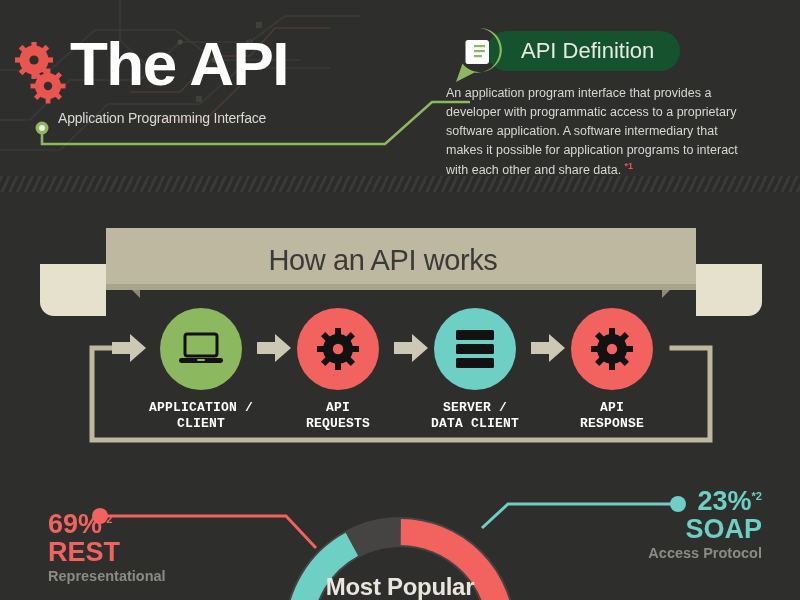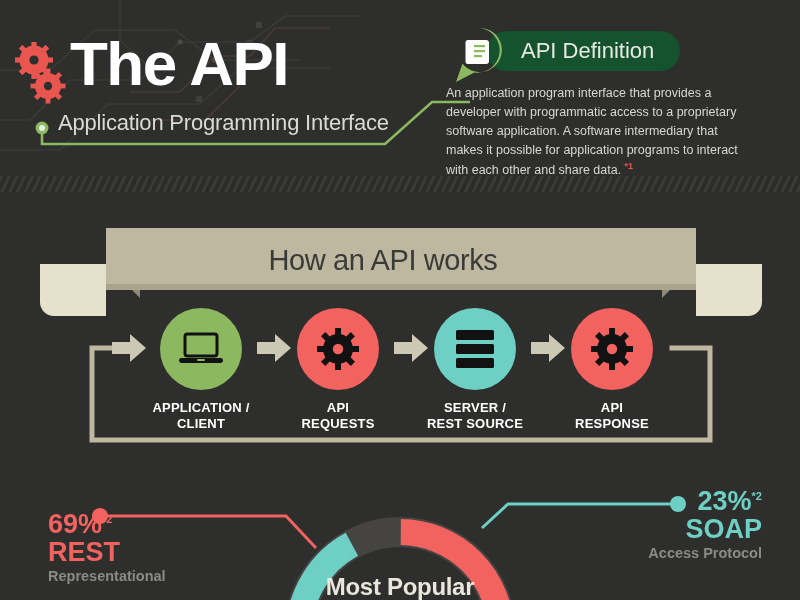--- a/index.html
+++ b/index.html
@@ -17,21 +17,21 @@
   
   .hdr-gears { position:absolute; left:14px; top:42px; width:56px; height:62px; }
 
   .title {
     position:absolute; left:70px; top:33px;
     font-size:62px; font-weight:bold; color:#ffffff;
     letter-spacing:-1.5px; line-height:1;
   }
   .subtitle {
     position:absolute; left:58px; top:110px;
-    font-size:22px; color:#d9dad4; letter-spacing:-0.2px;
+    font-size:14px; color:#d9dad4; letter-spacing:-0.2px;
   }
   .green-line { position:absolute; left:0; top:100px; width:470px; height:70px; }
 
   
   .def-pill {
     position:absolute; left:487px; top:31px;
     height:40px; padding:0 26px 0 34px;
     background:#14532d; border-radius:20px;
     display:flex; align-items:center;
   }
@@ -62,21 +62,21 @@
   
   .flow { position:absolute; left:0; top:300px; width:800px; height:160px; }
   .node { position:absolute; width:82px; height:82px; border-radius:50%; }
   .node.green { background:#8cb860; }
   .node.red   { background:#f2625f; }
   .node.teal  { background:#6ecfc4; }
   .node-icon { position:absolute; inset:0; display:flex; align-items:center; justify-content:center; }
   .node-label {
     position:absolute; width:170px; text-align:center;
     font-size:13px; font-weight:bold; color:#ffffff;
-    line-height:1.25; letter-spacing:0.2px;
+    line-height:1.25; letter-spacing:0.2px;font-family:Liberation Mono, monospace;
   }
 
   
   .stat-left  { position:absolute; left:48px; top:511px; text-align:left; }
   .stat-right { position:absolute; right:38px; top:488px; text-align:right;margin-left:12px; }
   .stat-pct { font-size:27px; font-weight:bold; line-height:1; }
   .stat-pct .sup2 { font-size:11px; vertical-align:super; }
   .stat-name { font-size:27px; font-weight:bold; line-height:1.05; }
   .stat-desc { font-size:14.5px; font-weight:bold; color:#8a8b85; line-height:1.2; margin-top:2px; }
   .c-red  { color:#f2625f; }
@@ -252,21 +252,21 @@
     <div class="node-icon">
       <svg width="38" height="40" viewBox="0 0 38 40">
         <rect x="0" y="1" width="38" height="10" rx="1.5" fill="#121212"></rect>
         <rect x="0" y="15" width="38" height="10" rx="1.5" fill="#121212"></rect>
         <rect x="0" y="29" width="38" height="10" rx="1.5" fill="#121212"></rect>
       </svg>
     </div>
   </div>
   <div class="node-label" style="left:390px; top:400px;">
     <span>SERVER /</span><br>
-    <span>REST SOURCE</span>
+    <span>DATA CLIENT</span>
   </div>
 
   <div class="node red" style="left:571px; top:308px;">
     <div class="node-icon">
       <svg width="44" height="44" viewBox="-22 -22 44 44">
         <g fill="#121212">
           <circle r="15"></circle>
           <g>
             <rect x="-3" y="-21" width="6" height="8"></rect>
             <rect x="-3" y="13" width="6" height="8"></rect>

